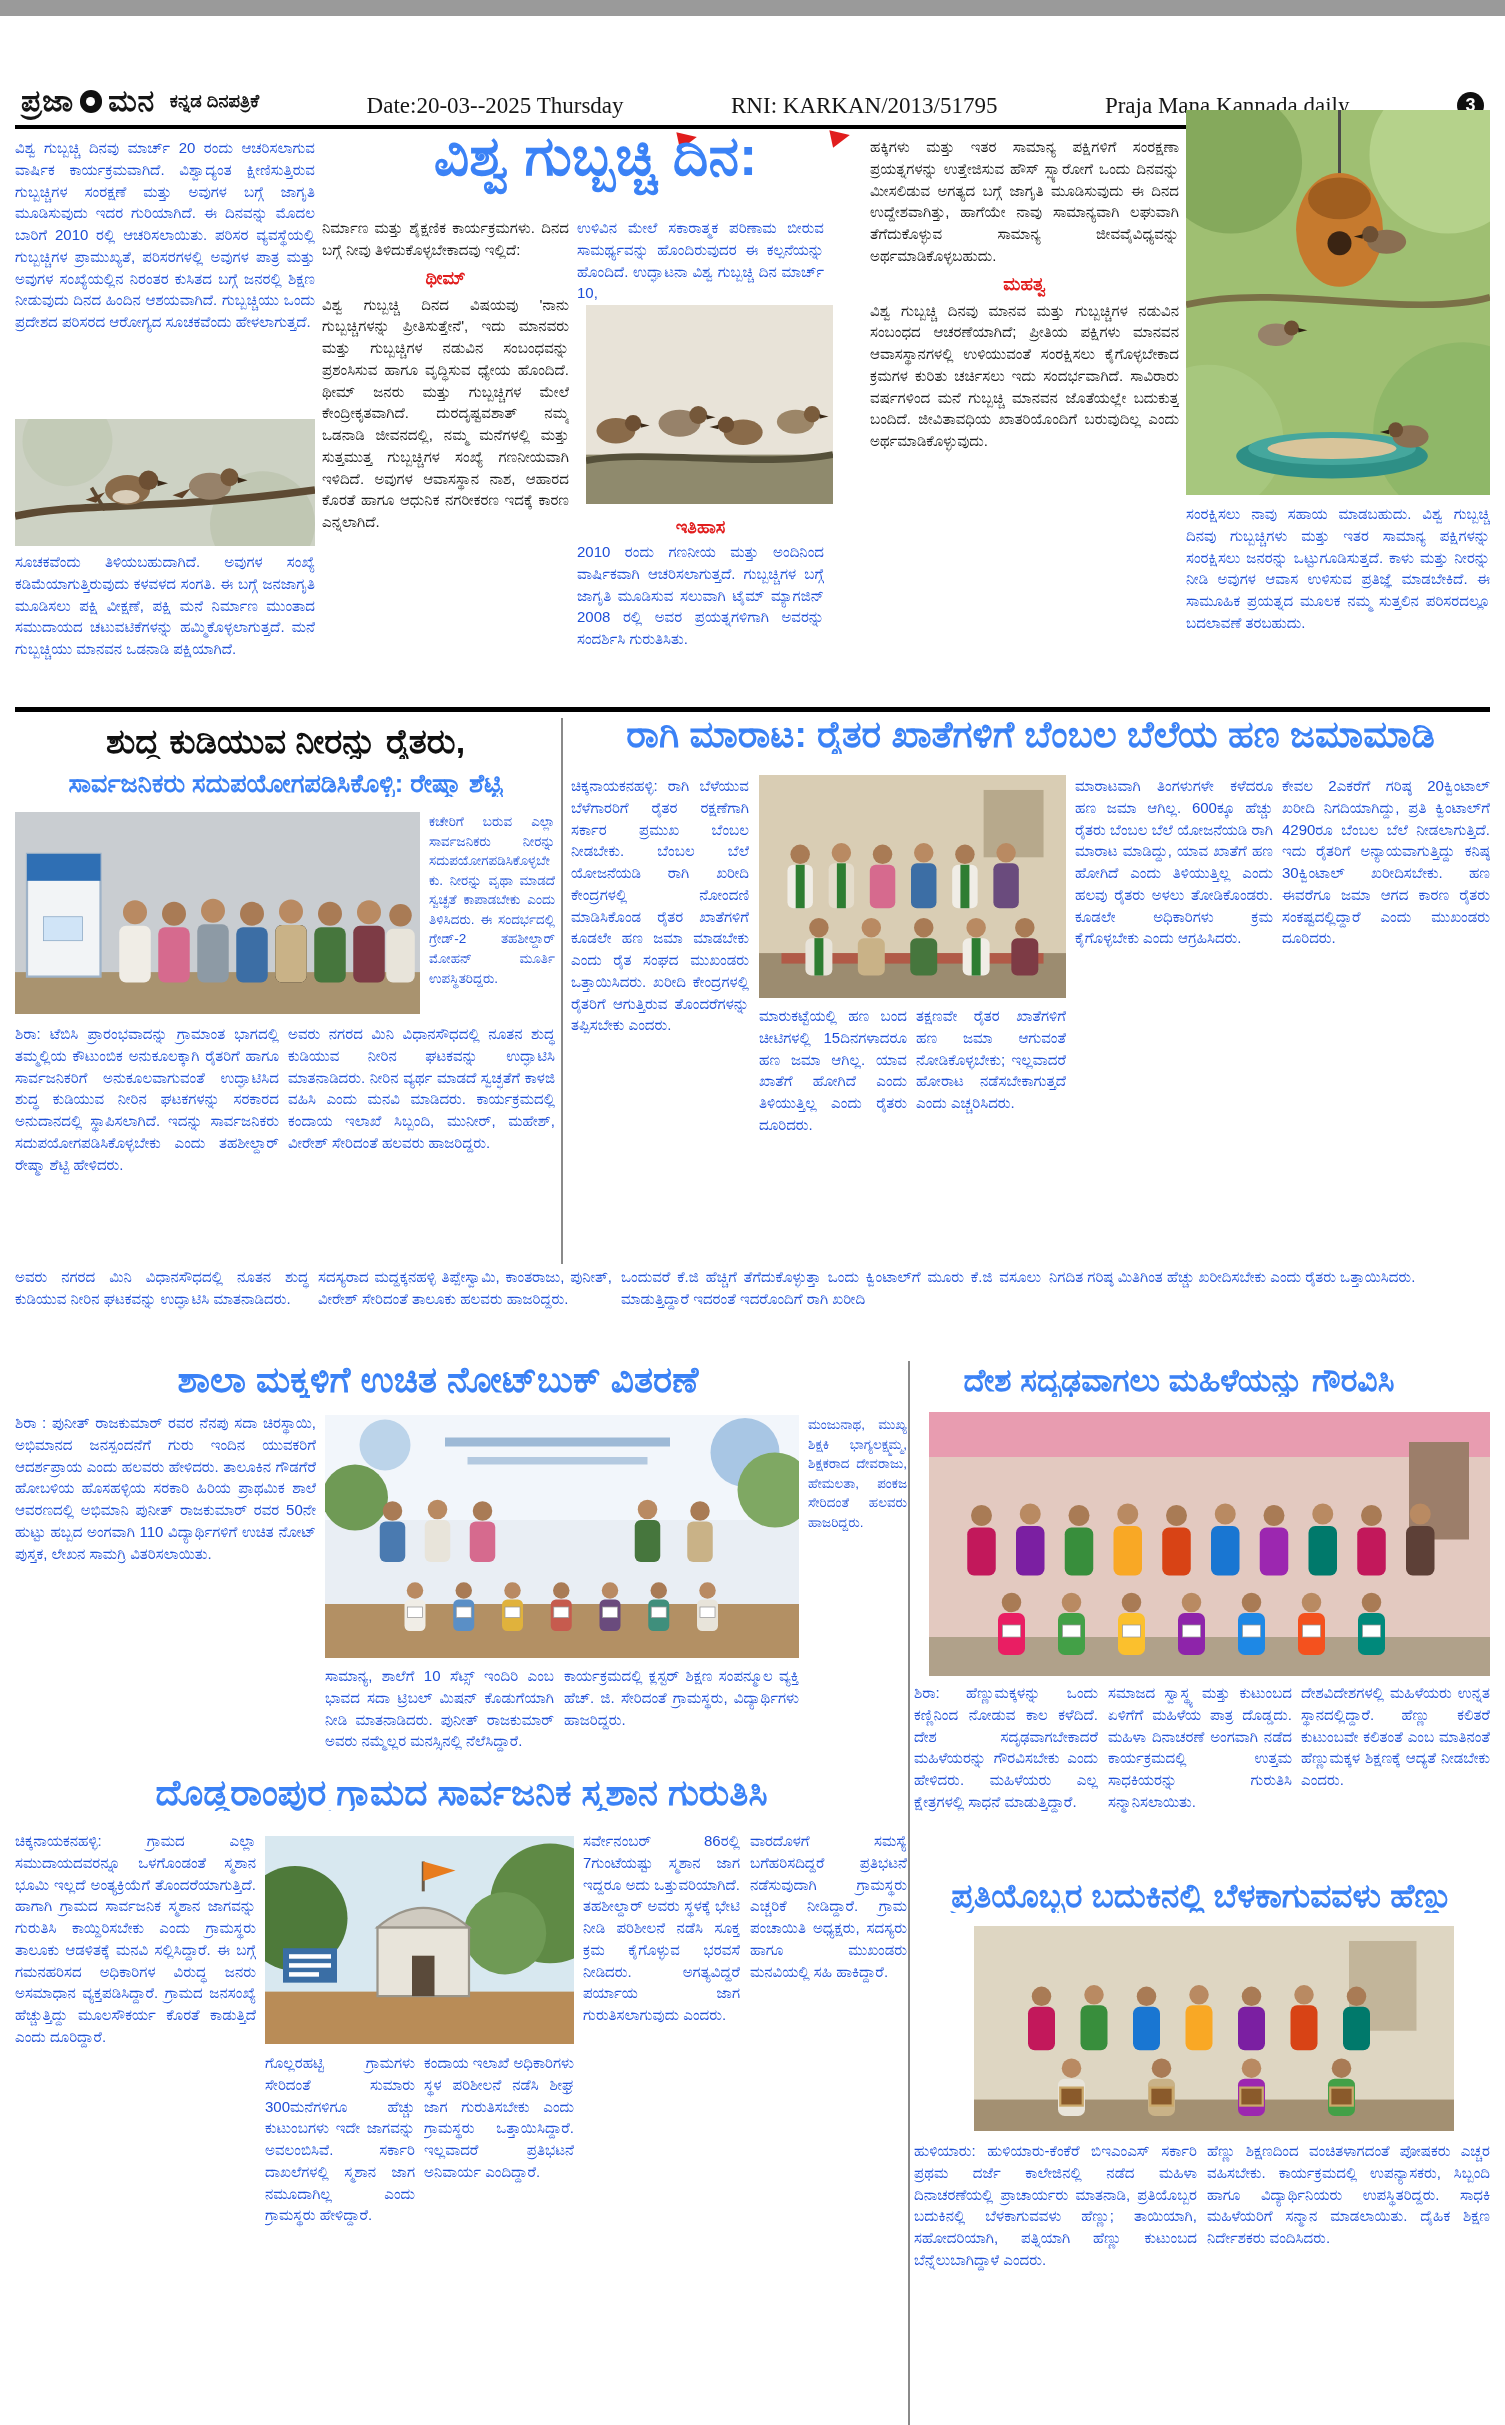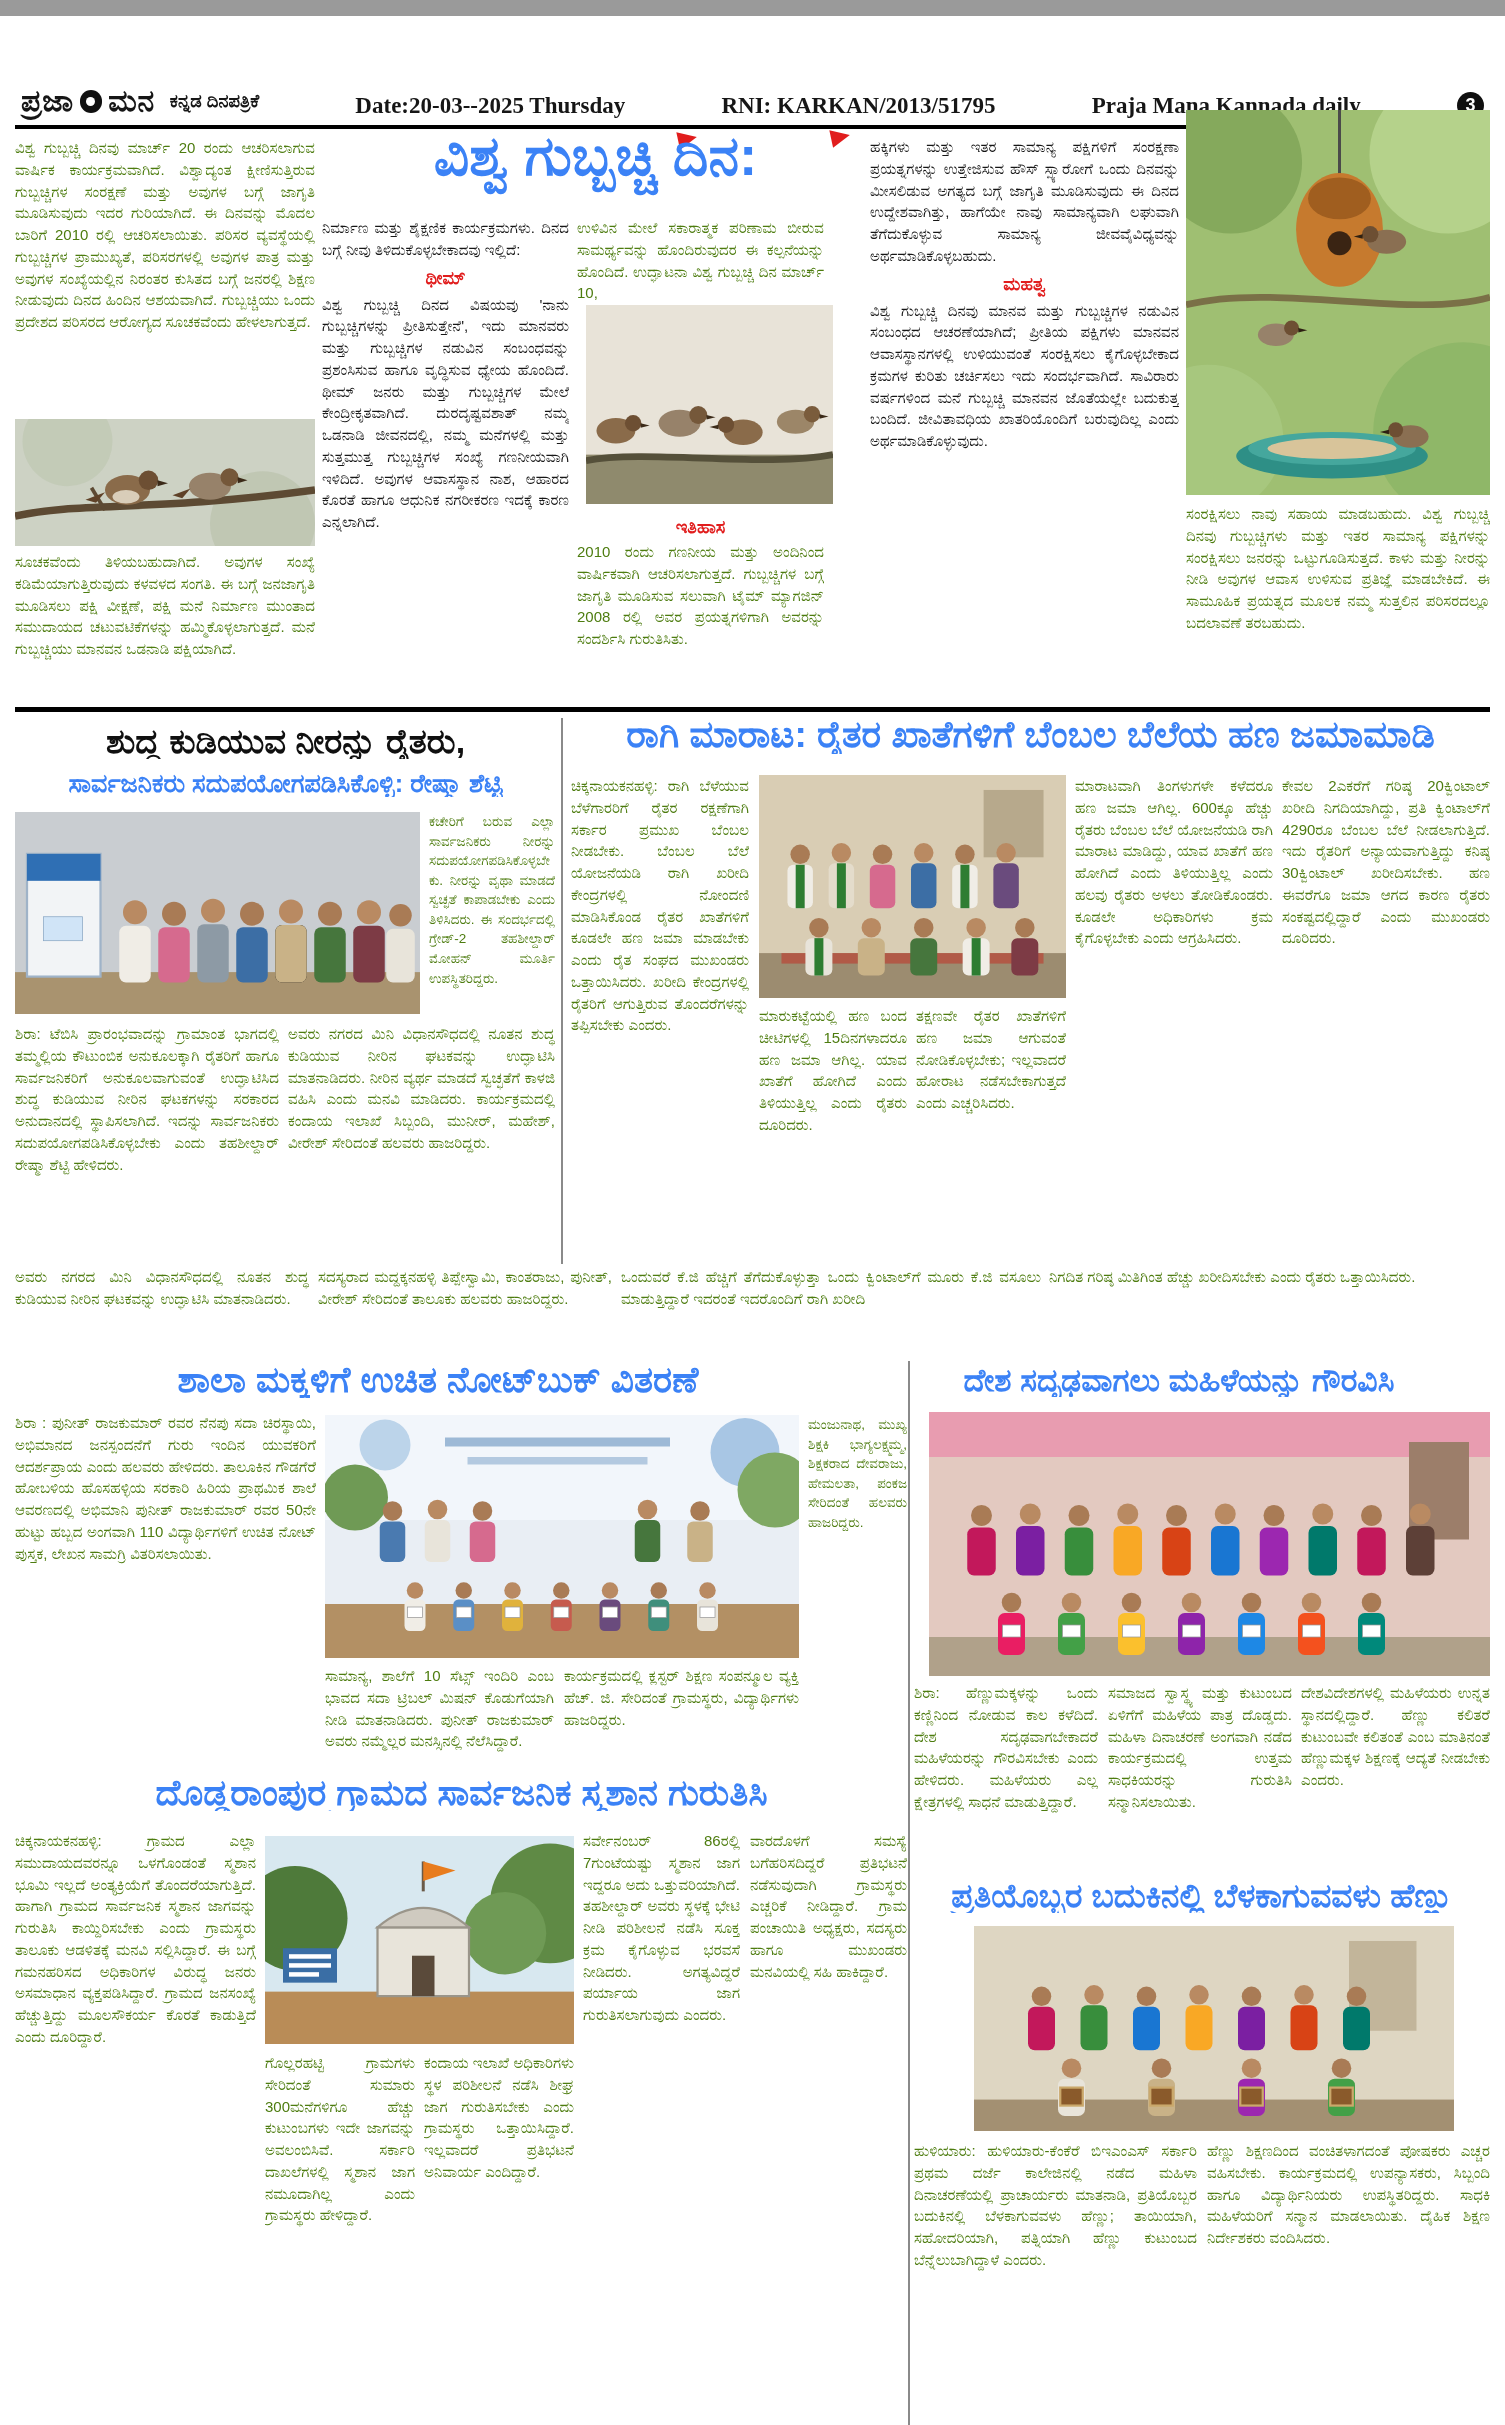--- a/index.html
+++ b/index.html
@@ -1,40 +1,40 @@
 <!DOCTYPE html>
 <html style="font-size:12px"><head>
 <meta charset="utf-8">
 <style>
   *{margin:0;padding:0;box-sizing:border-box}
   html,body{background:#9a9a9a}
   .page{position:relative;width:1505px;height:2426px;background:#fff;
         font-family:"Liberation Sans",sans-serif;color:#161616;overflow:hidden;margin:16px auto}
   .abs{position:absolute}
   .bt{position:absolute;font-size:15px;line-height:1.45;text-align:justify;
-      overflow:hidden;word-break:break-word;color:#4d7c0f}
+      overflow:hidden;word-break:break-word;color:#1d4ed8}
   .sm{font-size:13.5px}
   .hl{position:absolute;color:#3b82f6;font-weight:800;text-align:center;line-height:1.04;white-space:nowrap;overflow:hidden}
   .hl-dark{color:#101010}
   .rsub{color:#e11d1d;font-weight:700;text-align:center;font-size:18px;padding:7.5px 0 4.5px}
   .colflow{position:absolute;overflow:hidden}
   .colflow .t{font-size:15px;line-height:1.45;text-align:justify;word-break:break-word}
   .photo{position:absolute;overflow:hidden;background:#ddd}
   .photo svg{display:block;width:100%;height:100%}
   .rule{position:absolute;background:#000}
   .vrule{position:absolute;background:#8a8a8a;width:1.5px}
   .header{position:absolute;left:15px;top:67px;width:1475px;height:46px;
           border-bottom:4.5px solid #000;display:flex;align-items:flex-end;
           justify-content:space-between;padding:0 6px 6px 6px}
   .mast{display:flex;align-items:center;gap:6px}
   .mast-kn{font-size:30px;font-weight:800;letter-spacing:0.7px}
   .mast-logo{width:22.5px;height:22.5px;border-radius:50%;background:#101010;position:relative;flex:0 0 auto}
   .mast-logo:after{content:"";position:absolute;left:6.7px;top:6.7px;width:9px;height:9px;border-radius:50%;background:#fff}
   .mast-tag{font-size:18px;font-weight:700;margin-left:9px}
-  .hmeta{font-family:"Liberation Serif",serif;font-weight:700;font-size:23px;white-space:nowrap}
+  .hmeta{font-family:"Liberation Serif",serif;font-weight:400;font-size:23px;white-space:nowrap}
   .pageno{width:27px;height:27px;border-radius:50%;background:#101010;color:#fff;
           display:flex;align-items:center;justify-content:center;font-size:18px;font-weight:700}
   .redtri{position:absolute;width:0;height:0;border-left:19.5px solid #e11d1d;
           border-top:9.7px solid transparent;border-bottom:9.7px solid transparent;transform:rotate(-12deg)}
 </style>
 </head>
 <body>
 
 <div class="page">
 

